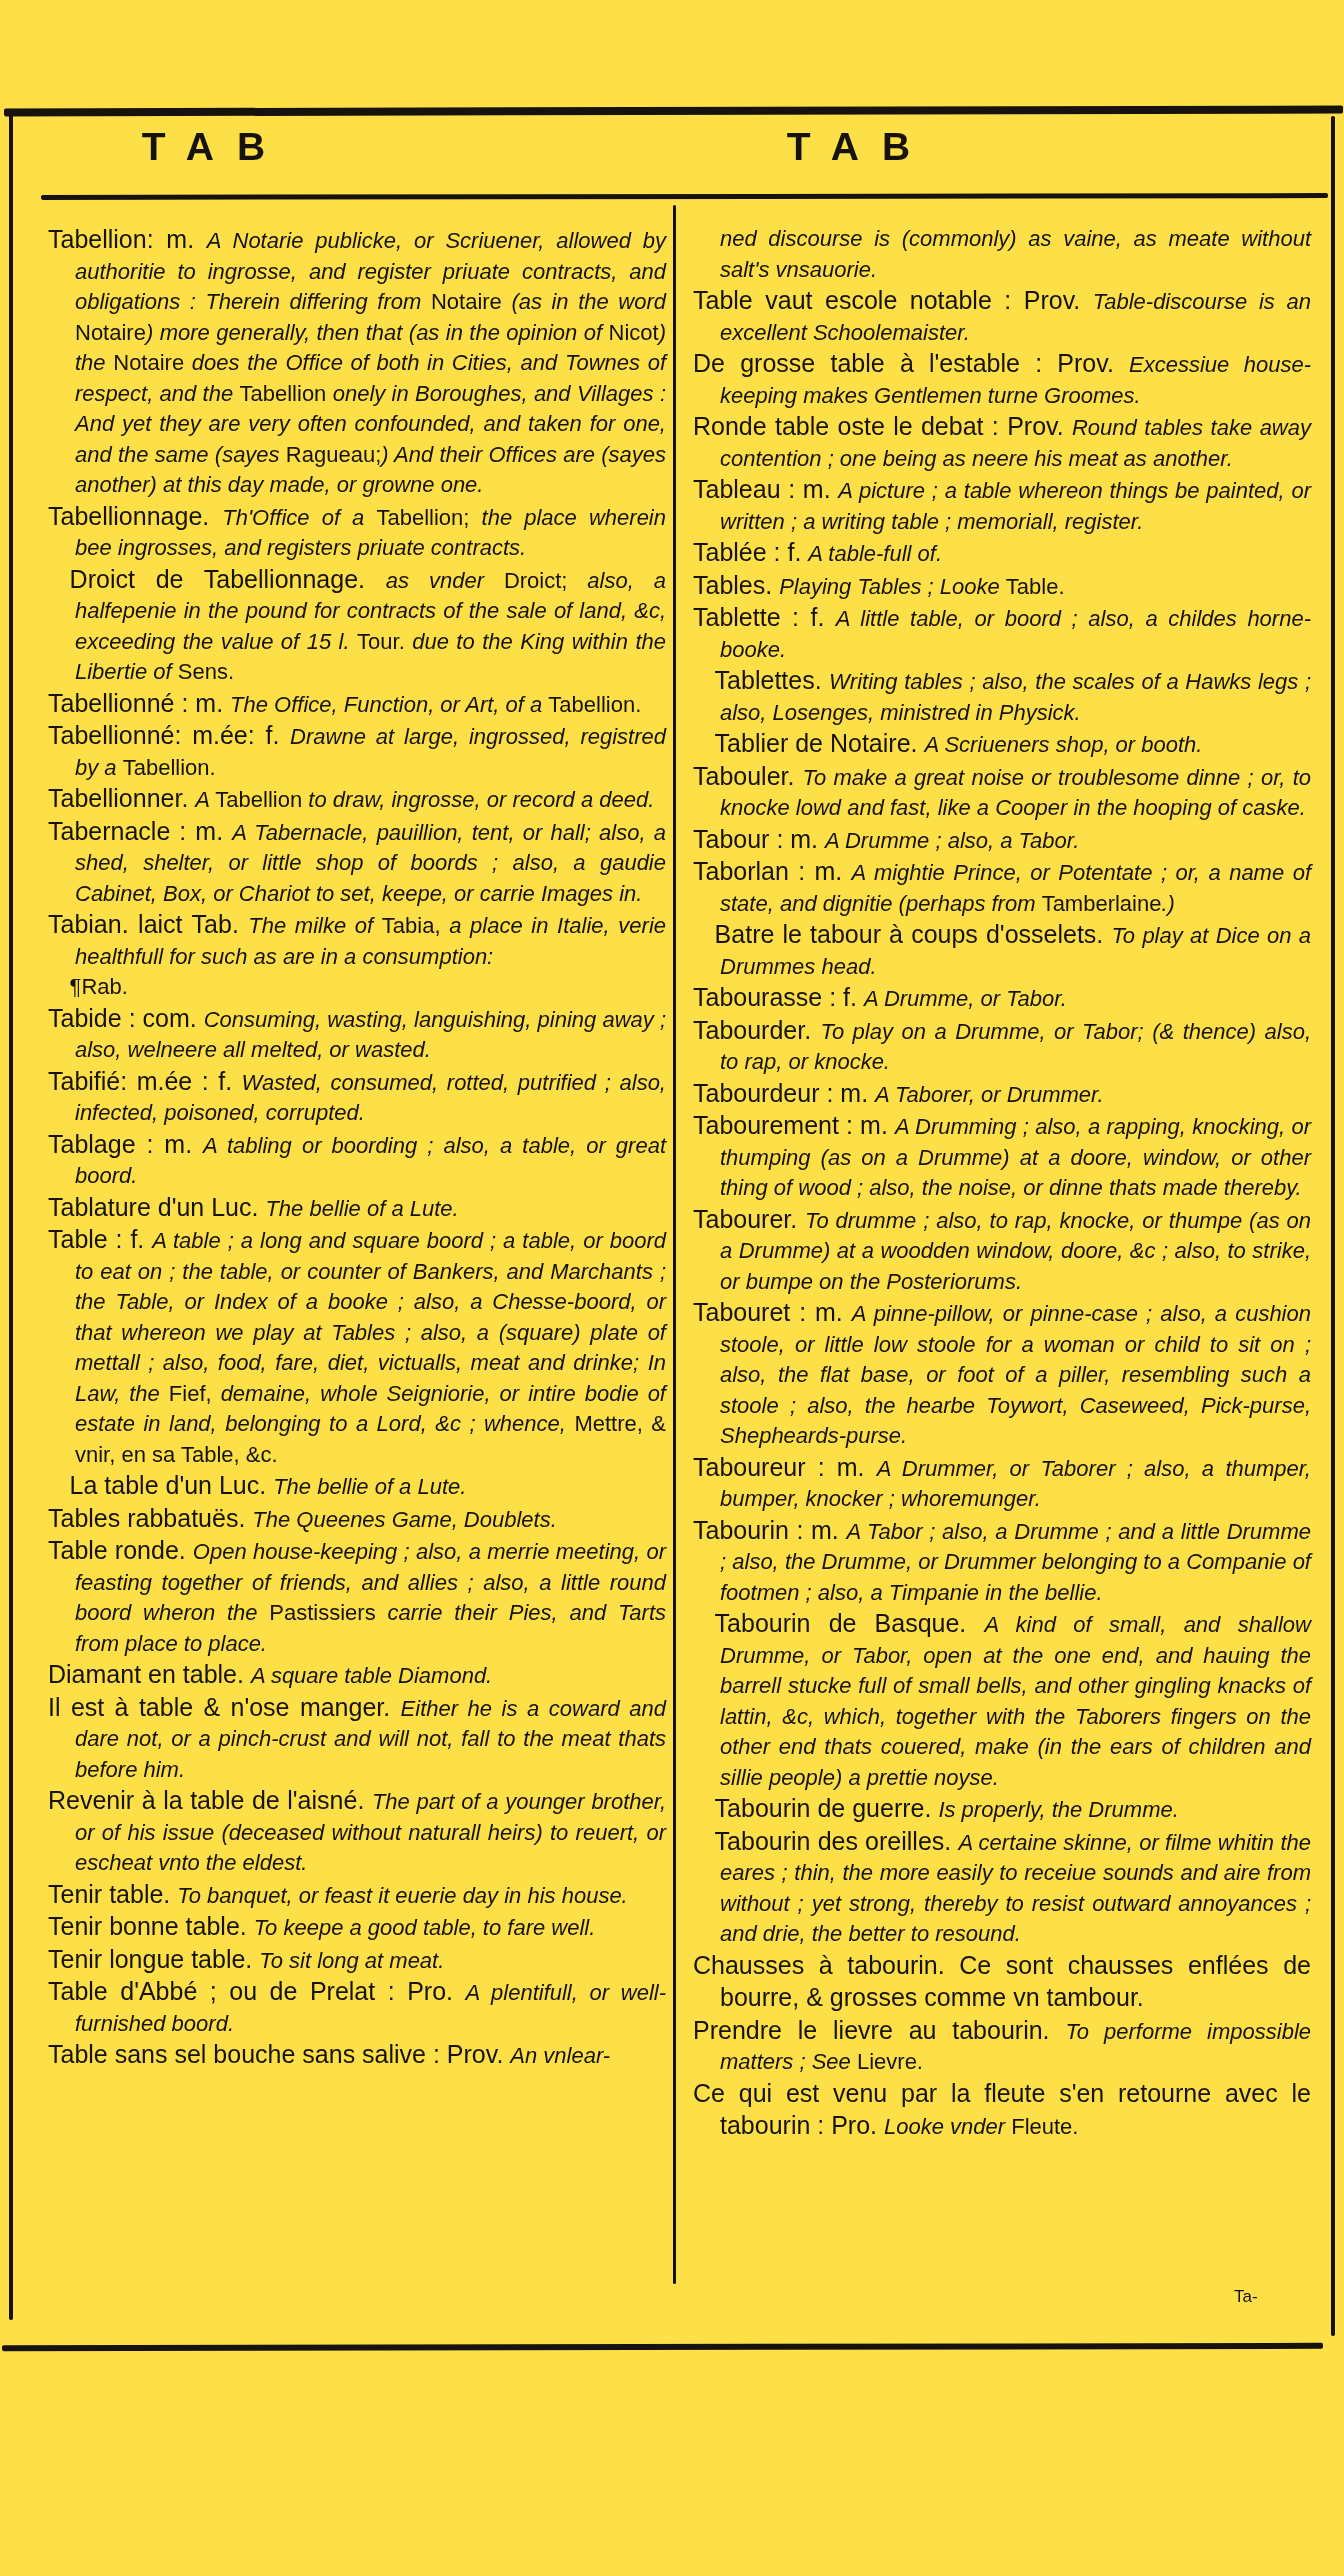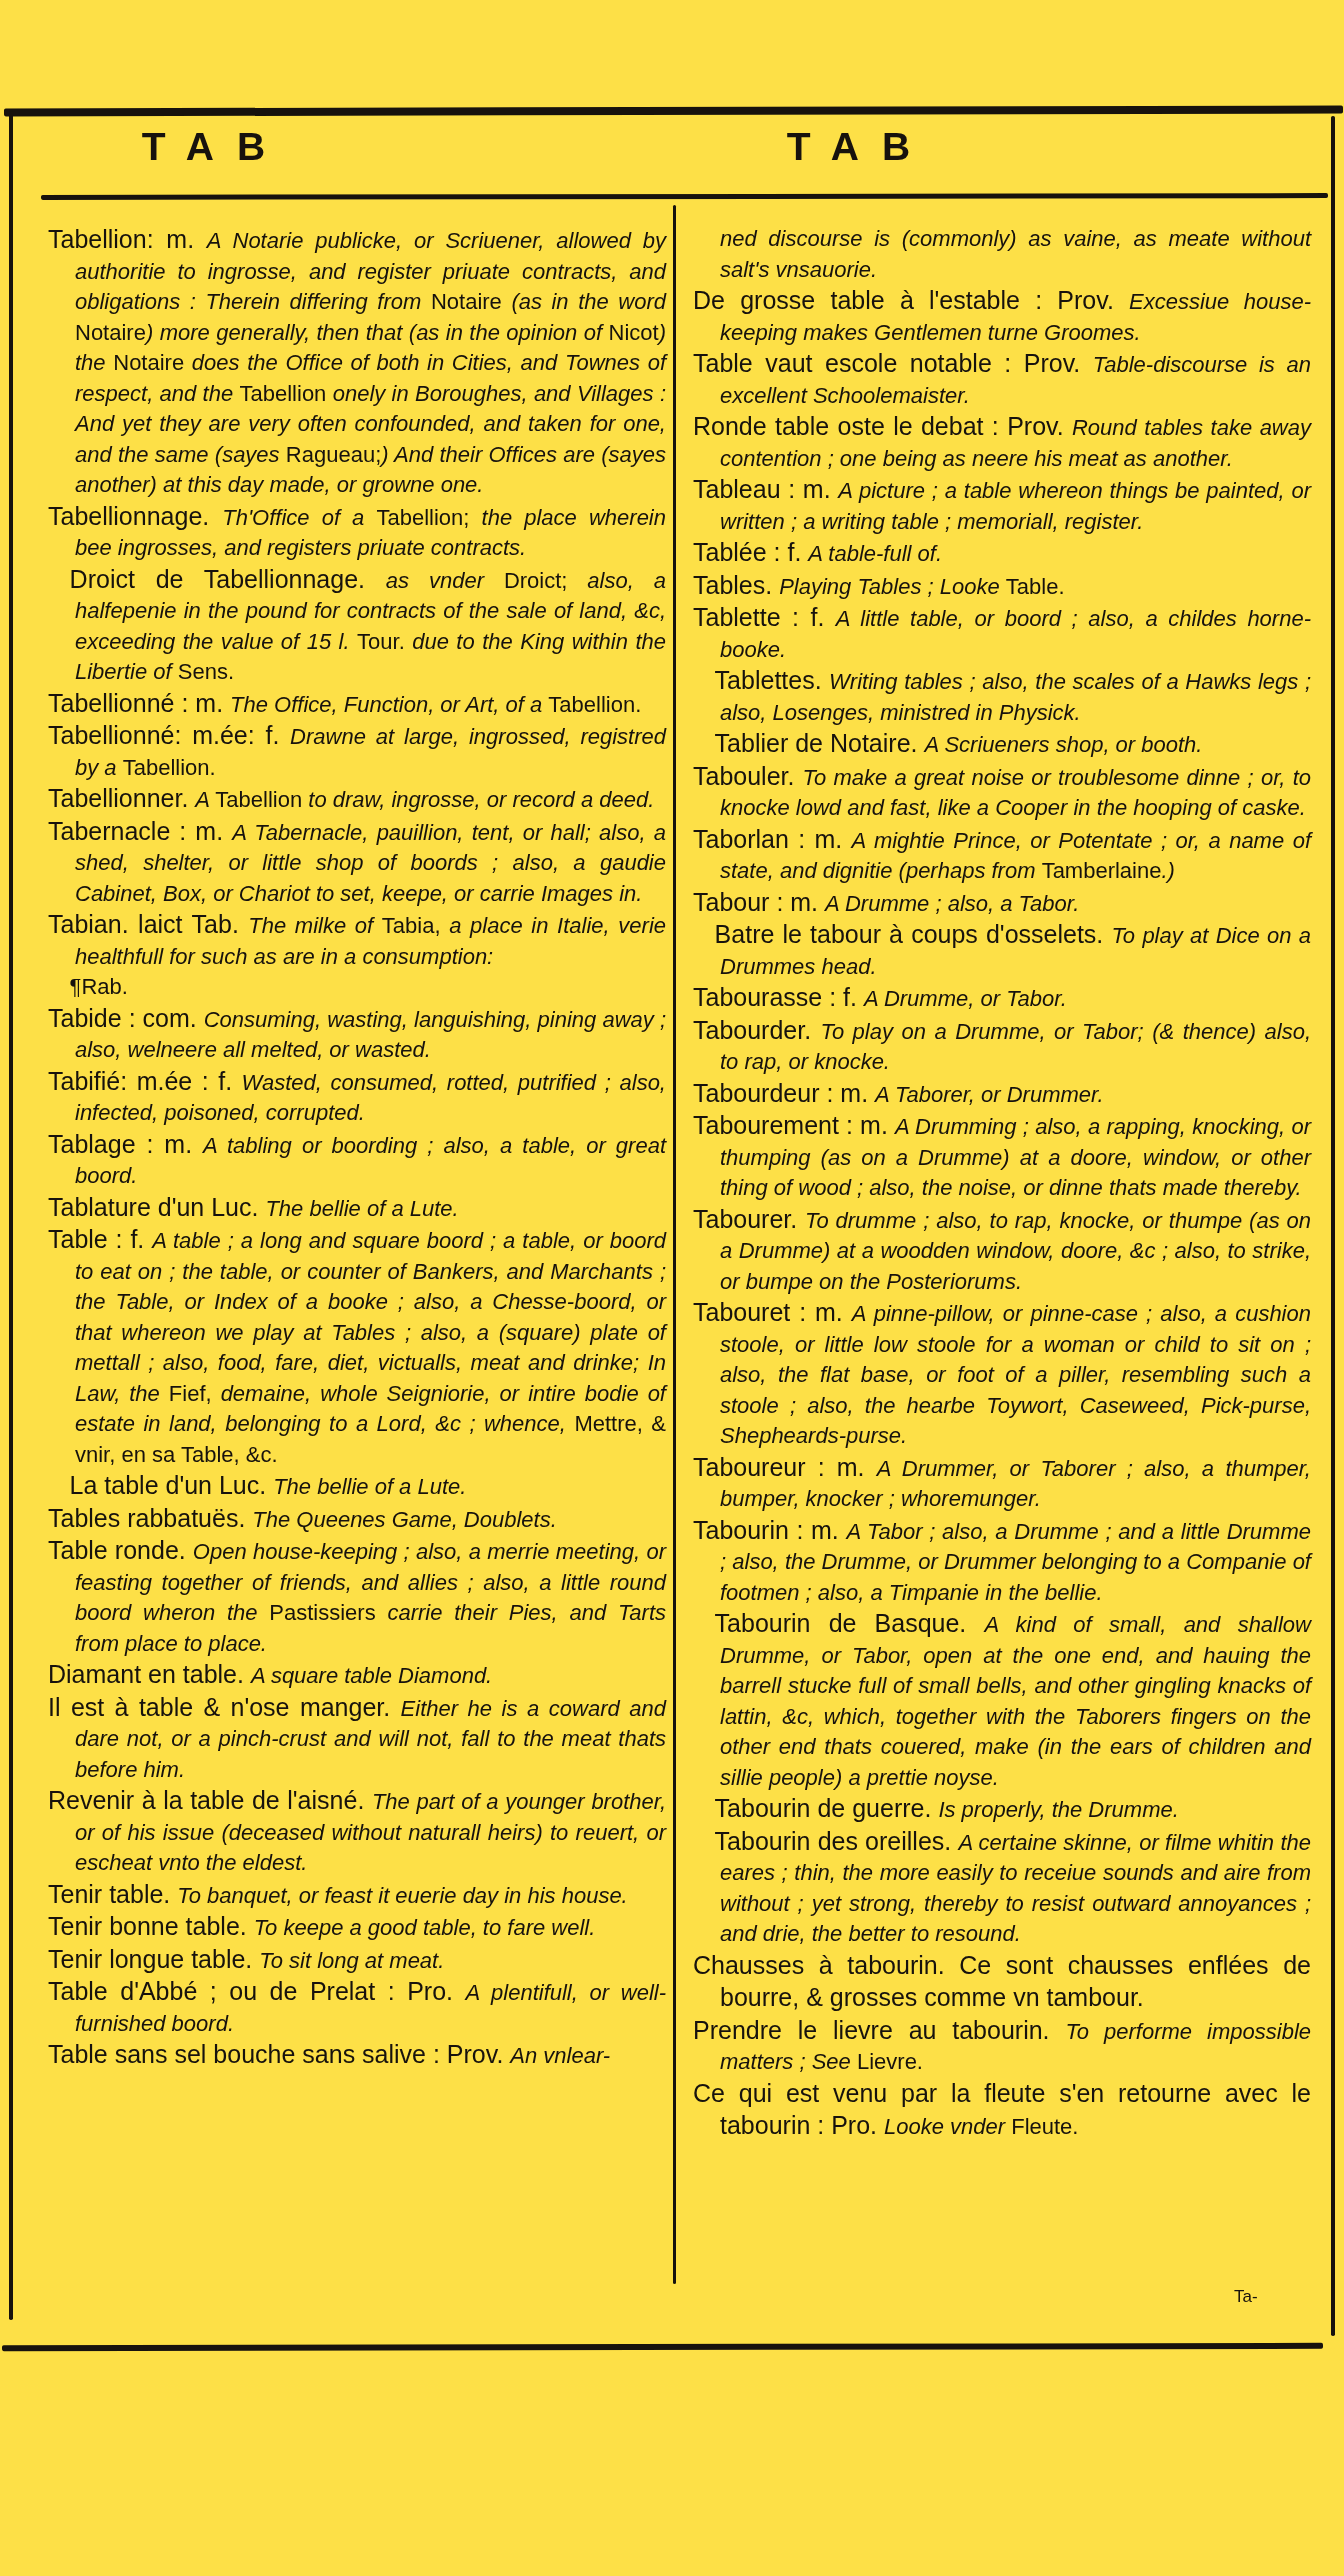--- a/index.html
+++ b/index.html
@@ -68,32 +68,32 @@
       <p class="entry"><span class="seg-head">Il est à table &amp; n'ose manger. </span><span class="seg-i">Either he is a coward and dare not, or a pinch-crust and will not, fall to the meat thats before him.</span></p>
       <p class="entry"><span class="seg-head">Revenir à la table de l'aisné. </span><span class="seg-i">The part of a younger brother, or of his issue (deceased without naturall heirs) to reuert, or escheat vnto the eldest.</span></p>
       <p class="entry"><span class="seg-head">Tenir table. </span><span class="seg-i">To banquet, or feast it euerie day in his house.</span></p>
       <p class="entry"><span class="seg-head">Tenir bonne table. </span><span class="seg-i">To keepe a good table, to fare well.</span></p>
       <p class="entry"><span class="seg-head">Tenir longue table. </span><span class="seg-i">To sit long at meat.</span></p>
       <p class="entry"><span class="seg-head">Table d'Abbé ; ou de Prelat : Pro. </span><span class="seg-i">A plentifull, or well-furnished boord.</span></p>
       <p class="entry"><span class="seg-head">Table sans sel bouche sans salive : Prov. </span><span class="seg-i">An vnlear-</span></p>
     </div>
   <div class="column column-right">
       <p class="entry cont"><span class="seg-i">ned discourse is (commonly) as vaine, as meate without salt's vnsauorie.</span></p>
+      <p class="entry"><span class="seg-head">Table vaut escole notable : Prov. </span><span class="seg-i">Table-discourse is an excellent Schoolemaister.</span></p>
       <p class="entry"><span class="seg-head">De grosse table à l'estable : Prov. </span><span class="seg-i">Excessiue house-keeping makes Gentlemen turne Groomes.</span></p>
-      <p class="entry"><span class="seg-head">Table vaut escole notable : Prov. </span><span class="seg-i">Table-discourse is an excellent Schoolemaister.</span></p>
       <p class="entry"><span class="seg-head">Ronde table oste le debat : Prov. </span><span class="seg-i">Round tables take away contention ; one being as neere his meat as another.</span></p>
       <p class="entry"><span class="seg-head">Tableau : m. </span><span class="seg-i">A picture ; a table whereon things be painted, or written ; a writing table ; memoriall, register.</span></p>
       <p class="entry"><span class="seg-head">Tablée : f. </span><span class="seg-i">A table-full of.</span></p>
       <p class="entry"><span class="seg-head">Tables. </span><span class="seg-i">Playing Tables ; Looke </span><span class="seg-r">Table.</span></p>
       <p class="entry"><span class="seg-head">Tablette : f. </span><span class="seg-i">A little table, or boord ; also, a childes horne-booke.</span></p>
       <p class="entry indent"><span class="seg-head">Tablettes. </span><span class="seg-i">Writing tables ; also, the scales of a Hawks legs ; also, Losenges, ministred in Physick.</span></p>
       <p class="entry indent"><span class="seg-head">Tablier de Notaire. </span><span class="seg-i">A Scriueners shop, or booth.</span></p>
       <p class="entry"><span class="seg-head">Tabouler. </span><span class="seg-i">To make a great noise or troublesome dinne ; or, to knocke lowd and fast, like a Cooper in the hooping of caske.</span></p>
+      <p class="entry"><span class="seg-head">Tabour : m. </span><span class="seg-i">A Drumme ; also, a Tabor.</span></p>
       <p class="entry"><span class="seg-head">Taborlan : m. </span><span class="seg-i">A mightie Prince, or Potentate ; or, a name of state, and dignitie (perhaps from </span><span class="seg-r">Tamberlaine</span><span class="seg-i">.)</span></p>
-      <p class="entry"><span class="seg-head">Tabour : m. </span><span class="seg-i">A Drumme ; also, a Tabor.</span></p>
       <p class="entry indent"><span class="seg-head">Batre le tabour à coups d'osselets. </span><span class="seg-i">To play at Dice on a Drummes head.</span></p>
       <p class="entry"><span class="seg-head">Tabourasse : f. </span><span class="seg-i">A Drumme, or Tabor.</span></p>
       <p class="entry"><span class="seg-head">Tabourder. </span><span class="seg-i">To play on a Drumme, or Tabor; (&amp; thence) also, to rap, or knocke.</span></p>
       <p class="entry"><span class="seg-head">Tabourdeur : m. </span><span class="seg-i">A Taborer, or Drummer.</span></p>
       <p class="entry"><span class="seg-head">Tabourement : m. </span><span class="seg-i">A Drumming ; also, a rapping, knocking, or thumping (as on a Drumme) at a doore, window, or other thing of wood ; also, the noise, or dinne thats made thereby.</span></p>
       <p class="entry"><span class="seg-head">Tabourer. </span><span class="seg-i">To drumme ; also, to rap, knocke, or thumpe (as on a Drumme) at a woodden window, doore, &amp;c ; also, to strike, or bumpe on the Posteriorums.</span></p>
       <p class="entry"><span class="seg-head">Tabouret : m. </span><span class="seg-i">A pinne-pillow, or pinne-case ; also, a cushion stoole, or little low stoole for a woman or child to sit on ; also, the flat base, or foot of a piller, resembling such a stoole ; also, the hearbe Toywort, Caseweed, Pick-purse, Shepheards-purse.</span></p>
       <p class="entry"><span class="seg-head">Taboureur : m. </span><span class="seg-i">A Drummer, or Taborer ; also, a thumper, bumper, knocker ; whoremunger.</span></p>
       <p class="entry"><span class="seg-head">Tabourin : m. </span><span class="seg-i">A Tabor ; also, a Drumme ; and a little Drumme ; also, the Drumme, or Drummer belonging to a Companie of footmen ; also, a Timpanie in the bellie.</span></p>
       <p class="entry indent"><span class="seg-head">Tabourin de Basque. </span><span class="seg-i">A kind of small, and shallow Drumme, or Tabor, open at the one end, and hauing the barrell stucke full of small bells, and other gingling knacks of lattin, &amp;c, which, together with the Taborers fingers on the other end thats couered, make (in the ears of children and sillie people) a prettie noyse.</span></p>

